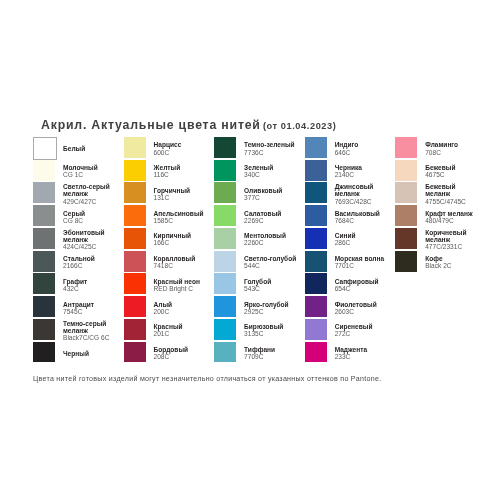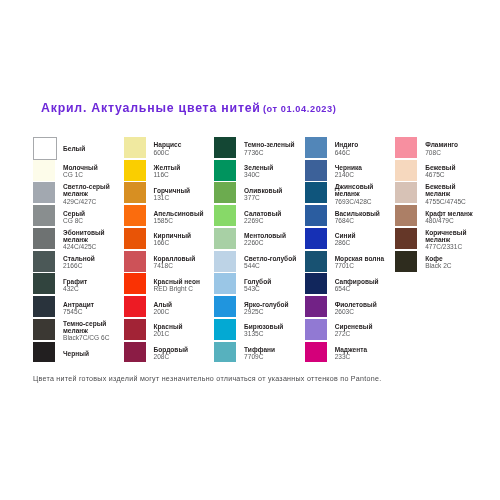--- a/index.html
+++ b/index.html
@@ -7,24 +7,24 @@
   body {
     width:500px; height:500px;
     background:#ffffff;
     font-family:"Liberation Sans", sans-serif;
     overflow:hidden;
   }
   #page { position:relative; width:500px; height:500px; background:#fff; }
 
   .title {
     position:absolute;
-    left:41px; top:99px;
+    left:41px; top:116px;
     line-height:16px;
     white-space:nowrap;
-    color:#6d28d9;
+    color:#404040;
   }
   .title .main {
     font-size:12.3px;
     font-weight:bold;
     letter-spacing:0.8px;
   }
   .title .date {
     font-size:9.2px;
     font-weight:bold;
     letter-spacing:0.6px;

